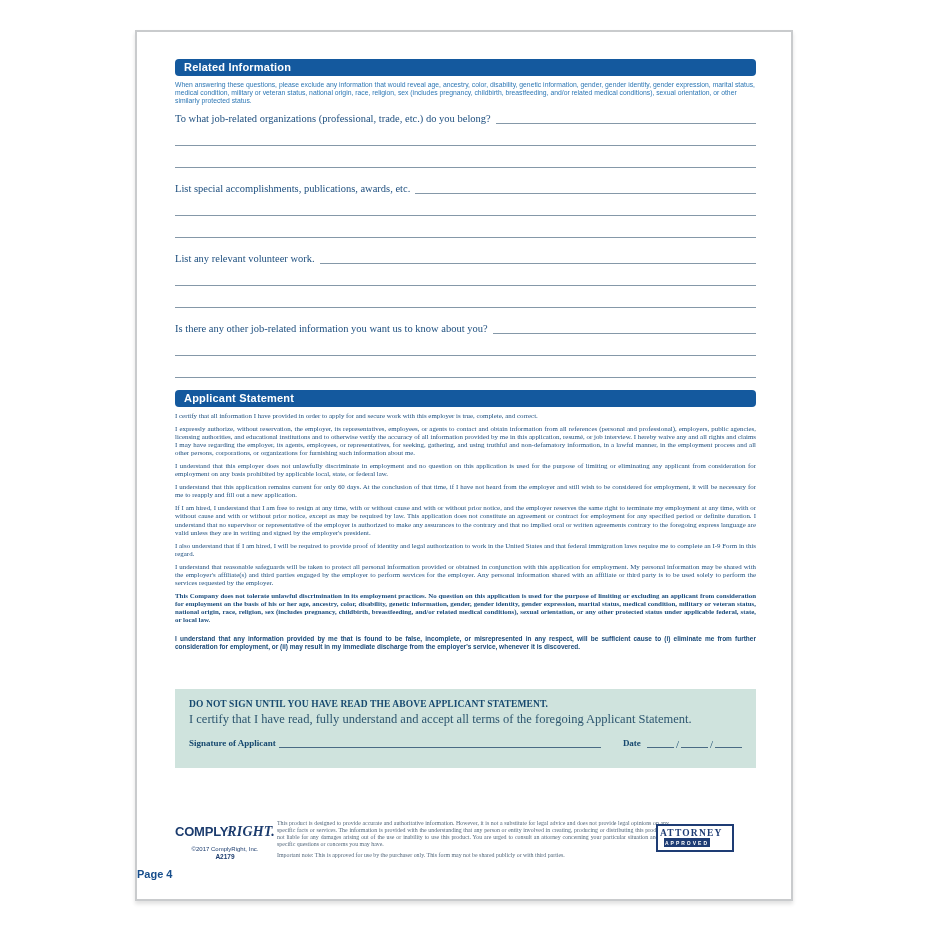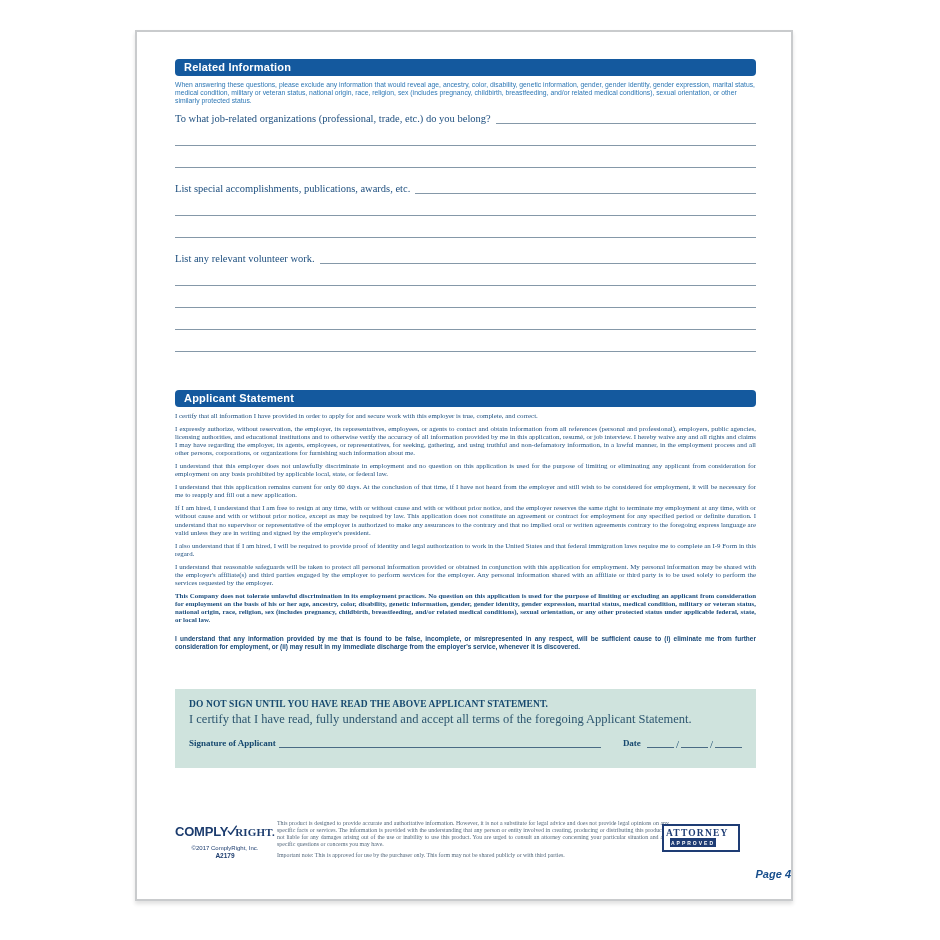--- a/index.html
+++ b/index.html
@@ -44,40 +44,40 @@
   .sig-fill{flex:1;border-bottom:1px solid #4a6b84;margin:0 22px 0 3px;height:10px;}
   .date-label{margin-right:6px;}
   .date-seg{width:27px;border-bottom:1px solid #4a6b84;height:10px;}
   .date-slash{font-weight:normal;font-size:11px;margin:0 2px;color:#17496f;}
   
   .footer{position:absolute;left:38px;right:35px;top:786px;height:60px;}
   .logo{position:absolute;left:0;top:3px;width:100px;text-align:center;}
   .logo-row{display:flex;align-items:baseline;}
   .logo-comply{font-family:"Liberation Sans",sans-serif;font-weight:bold;font-size:13px;color:#1c3c6e;letter-spacing:-0.2px;}
   .logo-check{width:15px;height:15px;margin:0 -2px 0 -1px;position:relative;top:2px;}
-  .logo-right{font-family:"Liberation Serif",serif;font-weight:bold;font-size:11px;color:#1c3c6e;letter-spacing:0.2px;}
+  .logo-right{font-family:"Liberation Serif",serif;font-style:italic;font-weight:bold;font-size:14px;color:#1c3c6e;letter-spacing:0.2px;}
   .logo-copy{font-family:"Liberation Sans",sans-serif;font-size:6px;color:#1c3c6e;margin-top:6px;}
   .logo-num{font-family:"Liberation Sans",sans-serif;font-weight:bold;font-size:6.5px;color:#1c3c6e;margin-top:1px;}
   .disclaimer{
     position:absolute;left:102px;top:2px;width:392px;
     font-size:5.9px;line-height:7px;color:#55697d;text-align:justify;
   }
   .important-note{margin-top:4px;text-align:left;}
   .badge{
-    position:absolute;right:16px;top:6px;width:78px;
+    position:absolute;right:22px;top:6px;width:78px;
     border:2px solid #1e3c74;background:#ffffff;padding:2px 18px 3px 2px;text-align:center;
   }
   .badge-top{font-family:"Liberation Serif",serif;font-weight:bold;font-size:9.5px;letter-spacing:1.2px;color:#1e3c74;}
   .badge-bar{
     background:#1e3c74;color:#ffffff;font-family:"Liberation Sans",sans-serif;font-weight:bold;
     font-size:5px;letter-spacing:2px;padding:1.5px 0 1px 0;margin:0 4px;
   }
   .page-num{
-    position:absolute;left:0;right:0;top:836px;text-align:right;
-    font-family:"Liberation Sans",sans-serif;font-weight:bold;font-size:11px;color:#174e8c;font-style:italic;
+    position:absolute;left:0;right:0;top:836px;text-align:left;
+    font-family:"Liberation Sans",sans-serif;font-weight:bold;font-size:11px;color:#174e8c;
   }
 </style>
 </head>
 <body>
 
 <div class="sheet">
 
   <div class="section" style="top:27px;">
     <div class="bar">
       <span>Related Information</span>
@@ -95,20 +95,24 @@
           <span class="q-fill"></span>
         </div>
         <div class="rule"></div>
         <div class="rule"></div>
         <div class="q-row">
           <span>List any relevant volunteer work.</span>
           <span class="q-fill"></span>
         </div>
         <div class="rule"></div>
         <div class="rule"></div>
+        <div class="q-row">
+          <span>Is there any other job-related information you want us to know about you?</span>
+          <span class="q-fill"></span>
+        </div>
         <div class="rule"></div>
         <div class="rule"></div>
       </div>
   </div>
 
   <div class="section" style="top:358px;">
     <div class="bar">
       <span>Applicant Statement</span>
     </div>
     <div class="paras" id="paras">

